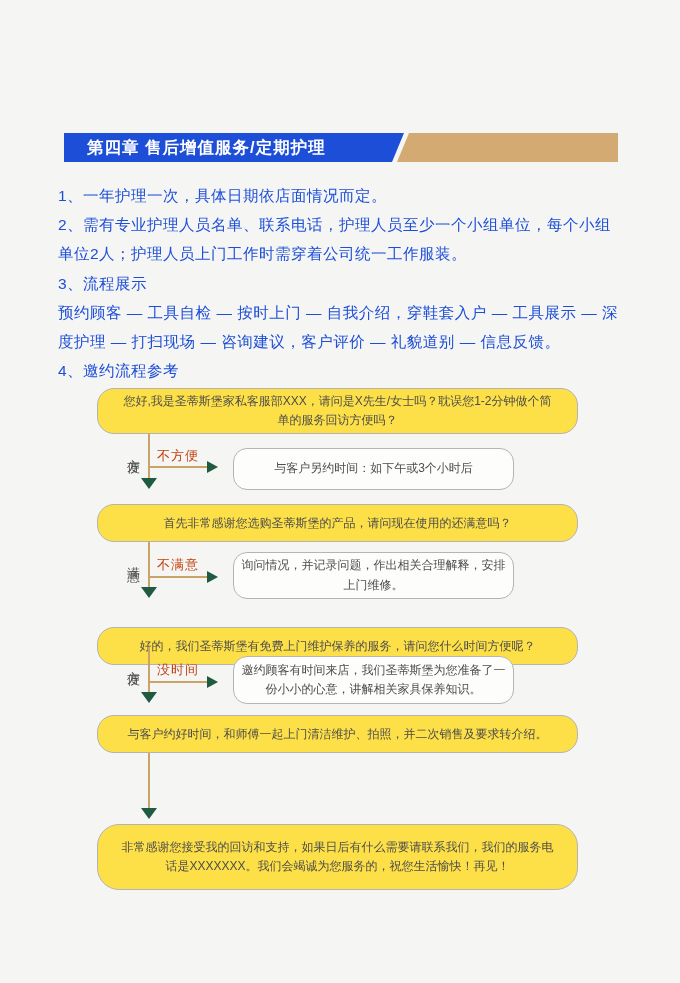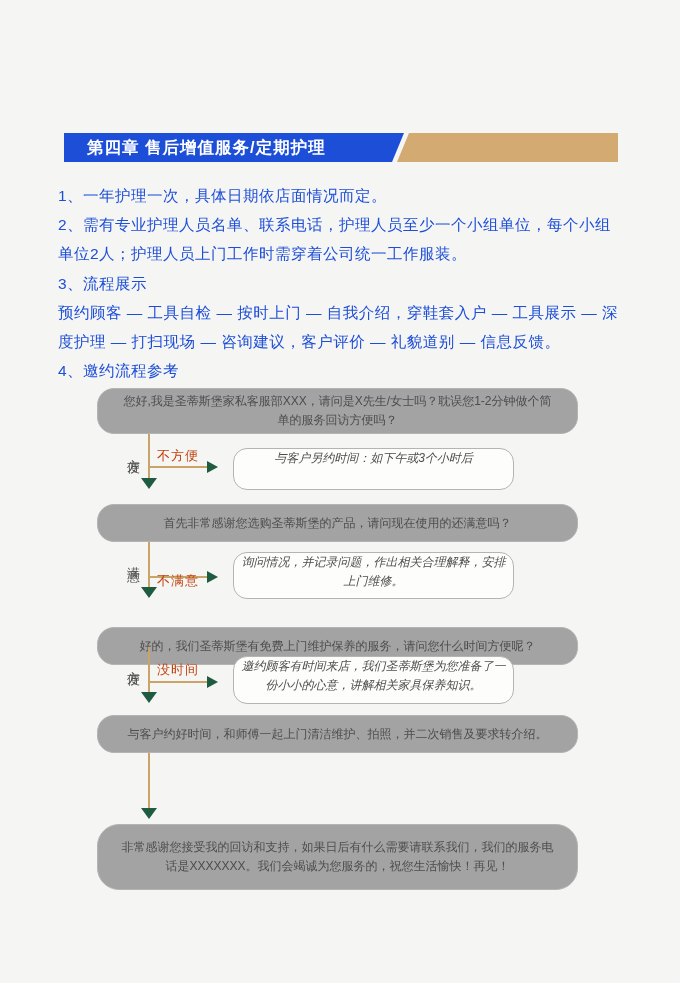--- a/index.html
+++ b/index.html
@@ -34,33 +34,33 @@
   
   .intro{
     position:absolute;left:58px;top:181px;width:566px;
     font-size:15.5px;line-height:29.2px;letter-spacing:0.5px;
     color:#1d4ed8;
   }
   .intro p{margin:0;padding:0;}
   
   .flow-box{
     position:absolute;left:97px;width:481px;
-    background:#a3a3a3;
+    background:#fde047;
     border:1px solid #b4b4b4;border-radius:17px;
     display:flex;align-items:center;justify-content:center;
     text-align:center;font-size:12px;line-height:1.55;color:#4d4d4d;
     padding:0 20px;box-sizing:border-box;
   }
   .side-box{
     position:absolute;left:233px;width:281px;
     background:#fdfdfc;
     border:1px solid #b4b4b4;border-radius:14px;
-    display:flex;align-items:flex-start;justify-content:center;
+    display:flex;align-items:center;justify-content:center;
     text-align:center;font-size:12px;line-height:1.6;color:#4d4d4d;
-    padding:0 2px;box-sizing:border-box;font-style:italic;
+    padding:0 2px;box-sizing:border-box;
   }
   .vline{position:absolute;left:148px;width:2px;background:#c9a367;}
   .hline{position:absolute;left:150px;height:2px;background:#c9a367;}
   .arrow-down{
     position:absolute;left:141px;width:0;height:0;
     border-left:8px solid transparent;border-right:8px solid transparent;
     border-top:11px solid #1e5b41;
   }
   .arrow-right{
     position:absolute;width:0;height:0;
@@ -111,21 +111,21 @@
 
   <div class="flow-box" style="top:504px;height:38px;">
     <span>首先非常感谢您选购圣蒂斯堡的产品，请问现在使用的还满意吗？</span>
   </div>
 
   <div class="vline" style="top:542px;height:45px;"></div>
   <div class="arrow-down" style="top:587px;"></div>
   <div class="vlabel" style="top:556px;">满意</div>
   <div class="hline" style="top:576px;width:57px;"></div>
   <div class="arrow-right" style="left:207px;top:571px;"></div>
-  <div class="hlabel" style="top:556px;margin-top:16px;">不满意</div>
+  <div class="hlabel" style="top:556px;">不满意</div>
   <div class="side-box" style="top:552px;height:47px;">
     <span>询问情况，并记录问题，作出相关合理解释，安排上门维修。</span>
   </div>
 
   <div class="flow-box" style="top:609px;height:38px;margin-top:18px;">
     <span>好的，我们圣蒂斯堡有免费上门维护保养的服务，请问您什么时间方便呢？</span>
   </div>
 
   <div class="vline" style="top:647px;height:45px;"></div>
   <div class="arrow-down" style="top:692px;"></div>

